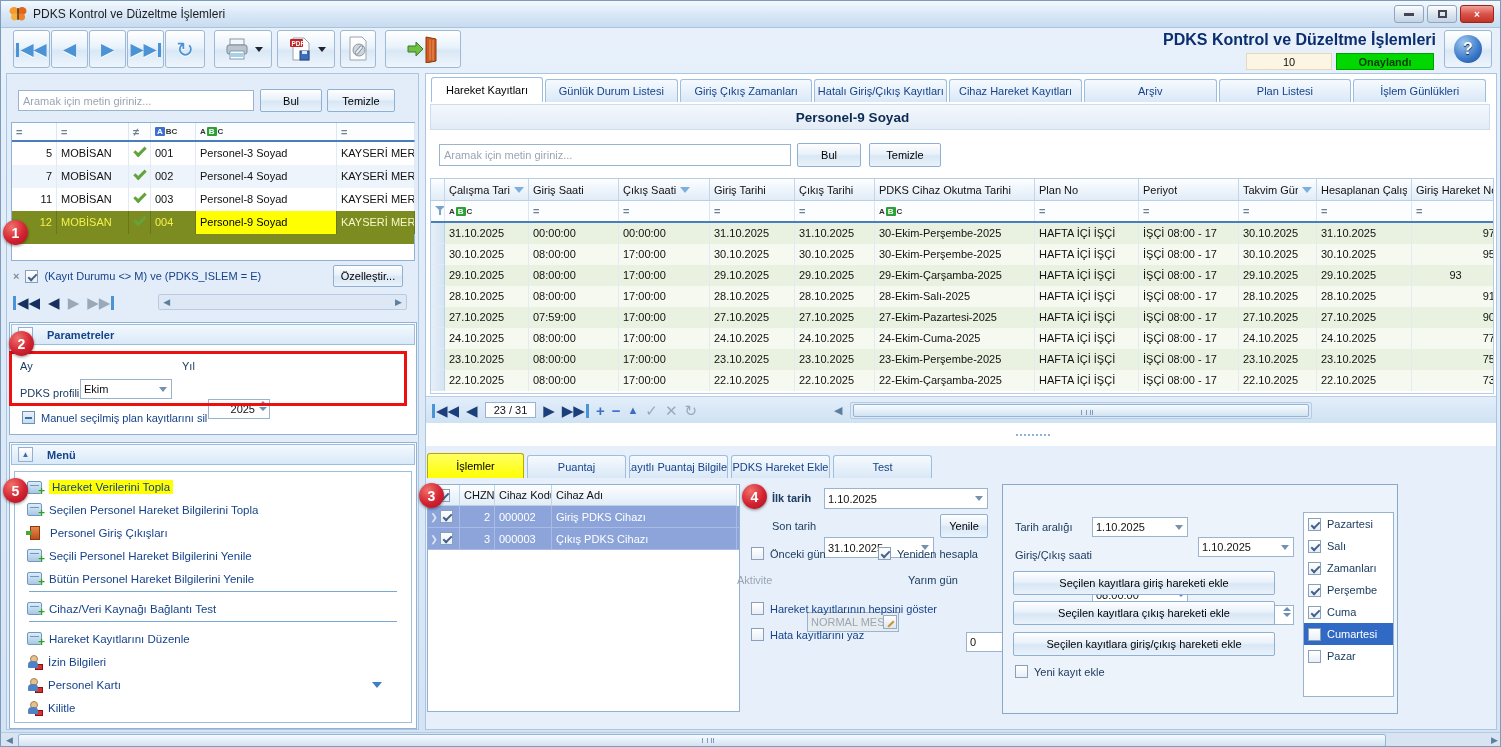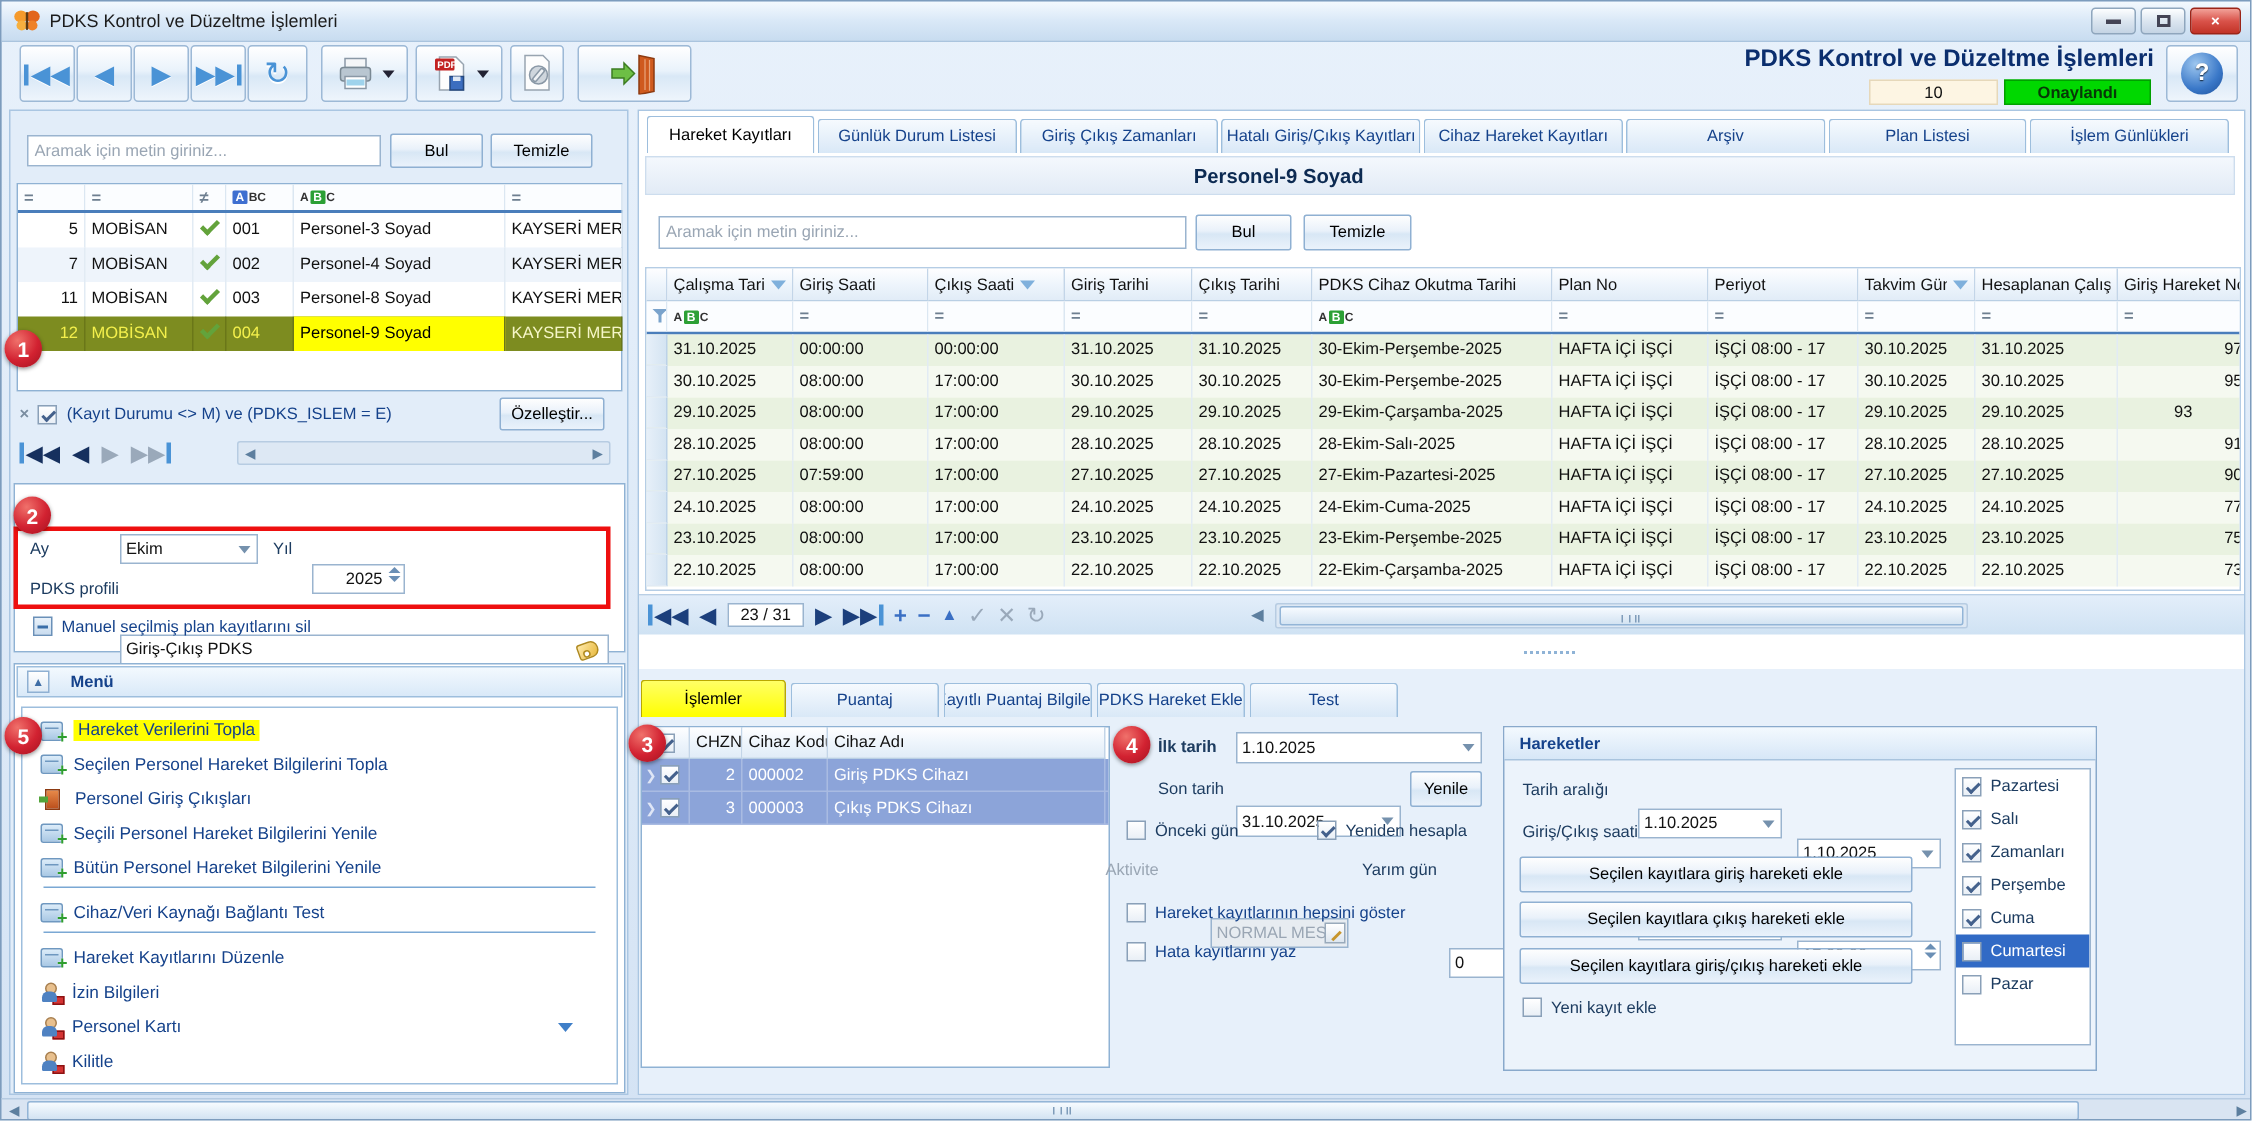--- a/index.html
+++ b/index.html
@@ -294,21 +294,21 @@
             <div class="grid-cell" style="width: 78px; flex: 0 0 auto; height: 23px; line-height: 17px;">KAYSERİ MERI</div>
           </div>
           <div class="grow" style="height: 23px; align-items: center;">
             <div class="grid-cell" style="width: 45px; flex: 0 0 auto; height: 23px; line-height: 17px; text-align: right;">11</div>
             <div class="grid-cell" style="width: 72px; flex: 0 0 auto; height: 23px; line-height: 17px;">MOBİSAN</div>
             <div class="grid-cell" style="width: 22px; flex: 0 0 auto; height: 23px; line-height: 17px;"><span class="checkmark"></span></div>
             <div class="grid-cell" style="width: 45px; flex: 0 0 auto; height: 23px; line-height: 17px;">003</div>
             <div class="grid-cell" style="width: 141px; flex: 0 0 auto; height: 23px; line-height: 17px;">Personel-8 Soyad</div>
             <div class="grid-cell" style="width: 78px; flex: 0 0 auto; height: 23px; line-height: 17px;">KAYSERİ MERI</div>
           </div>
-          <div class="grow sel-olive" style="height: 23px; ">
+          <div class="grow sel-olive" style="height: 33px; ">
             <div class="grid-cell" style="width: 45px; flex: 0 0 auto; height: 23px; line-height: 17px; text-align: right;">12</div>
             <div class="grid-cell" style="width: 72px; flex: 0 0 auto; height: 23px; line-height: 17px;">MOBİSAN</div>
             <div class="grid-cell" style="width: 22px; flex: 0 0 auto; height: 23px; line-height: 17px;"><span class="checkmark"></span></div>
             <div class="grid-cell" style="width: 45px; flex: 0 0 auto; height: 23px; line-height: 17px;">004</div>
             <div class="grid-cell cell-yellow" style="width: 141px; flex: 0 0 auto; height: 23px; line-height: 17px;">Personel-9 Soyad</div>
             <div class="grid-cell cell-pale" style="width: 78px; flex: 0 0 auto; height: 23px; line-height: 17px;">KAYSERİ MERİ</div>
           </div>
         </div>
     </div>
 
@@ -324,20 +324,24 @@
       <span class="pgico" style="color:#16305e">◀</span>
       <span class="pgico gray">▶</span>
       <span class="pgico gray bar-r">▶▶</span>
       <div class="hscroll" style="position:relative;flex:1;margin-left:36px;margin-right:8px;height:16px">
         <span class="bs-arrow" style="left:4px">◀</span>
           <span class="bs-arrow" style="right:4px">▶</span>
       </div>
     </div>
 
     <div class="lp-box" style="left:2px;top:248px;width:408px;height:113px;background:#fff">
+      <div class="sec-header" style="height:21px;margin:1px">
+        <span class="collapse-btn">▲</span>
+        <span>Parametreler</span>
+      </div>
       <div class="fld-label" style="left:10px;top:37px">Ay</div>
       <div class="combo abs" style="left:70px;top:33px;width:92px;height:20px">
         <span>Ekim</span>
           <span class="cbo-caret"></span>
       </div>
       <div class="fld-label" style="left:172px;top:37px">Yıl</div>
       <div class="spin abs" style="left:198px;top:33px;width:62px;height:20px;justify-content:flex-end">
         <span>2025</span>
         <span class="updown">
             <i class="u"></i>
@@ -737,23 +741,20 @@
       <div class="cbrow" style="left:325px;top:156px">
         <span class="cb"></span>
           <span class="link-blue">Hareket kayıtlarının hepsini göster</span>
       </div>
       <div class="cbrow" style="left:325px;top:182px">
         <span class="cb"></span>
           <span class="link-blue">Hata kayıtlarını yaz</span>
       </div>
 
       <div class="groupbox" style="left:576px;top:38px;width:396px;height:230px">
-        <div class="gb-head">
-            <span>Hareketler</span>
-          </div>
         <div class="fld-label" style="left:12px;top:36px">Tarih aralığı</div>
         <div class="combo abs" style="left:89px;top:32px;width:96px;height:20px">
           <span>1.10.2025</span>
             <span class="cbo-caret"></span>
         </div>
         <div class="combo abs" style="left:195px;top:32px;width:96px;height:20px">
           <span>1.10.2025</span>
             <span class="cbo-caret"></span>
         </div>
         <div class="fld-label" style="left:12px;top:64px">Giriş/Çıkış saati</div>

